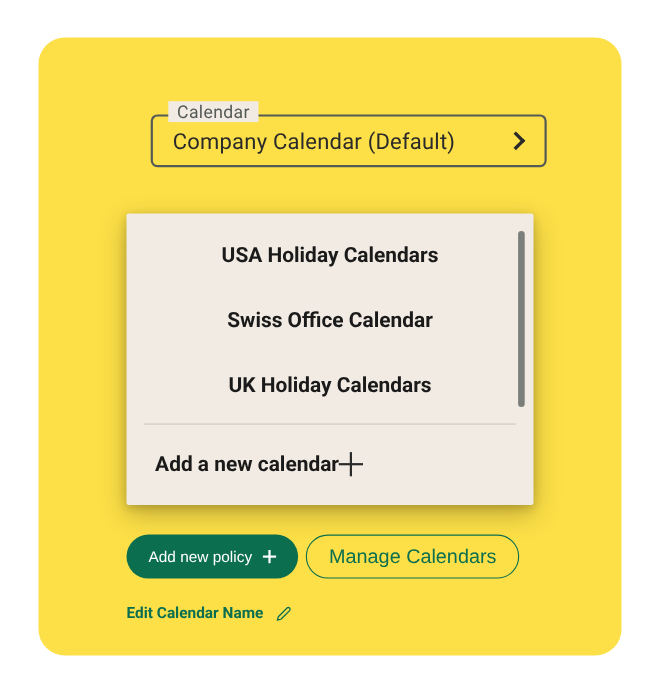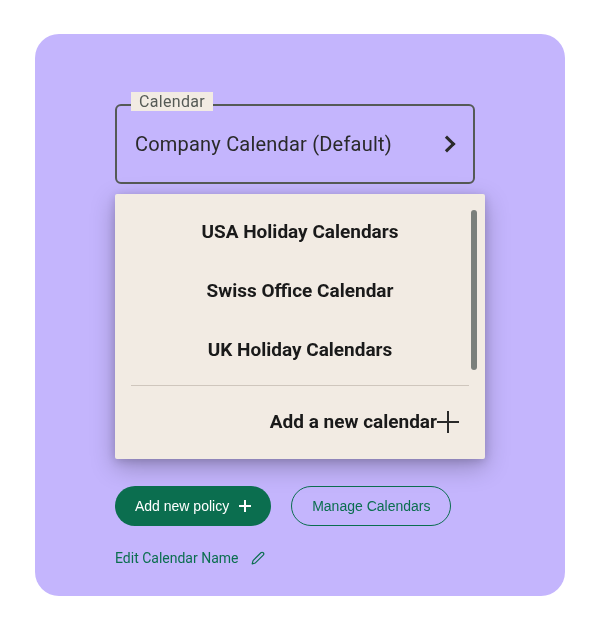--- a/index.html
+++ b/index.html
@@ -8,43 +8,43 @@
       height: 630px;
       background: #fff;
       font-family: -apple-system, BlinkMacSystemFont, "Segoe UI", Roboto, sans-serif;
       display: flex;
       align-items: center;
       justify-content: center;
     }
     .card {
       width: 530px;
       height: 562px;
-      background: #c4b5fd;
+      background: #fde047;
       border-radius: 24px;
       position: relative;
-      padding: 40px 50px;
+      padding: 40px 72px;
     }
     .select-wrap {
       position: relative;
       margin-left: 30px;
       margin-top: 30px;
     }
     .select-label {
       position: absolute;
       top: -12px;
       left: 16px;
       background: #F2EBE3;
       padding: 0 8px;
       font-size: 16px;
       color: #555a56;
       letter-spacing: 0.02em;
     }
     .select-box {
       width: 360px;
-      height: 80px;
+      height: 48px;
       border: 2px solid #555a56;
       border-radius: 6px;
       display: flex;
       align-items: center;
       justify-content: space-between;
       padding: 0 20px 0 18px;
       cursor: pointer;
     }
     .select-value {
       font-size: 20px;
@@ -87,21 +87,21 @@
     }
     .dropdown-divider {
       height: 1px;
       background: #cfc6bd;
       margin: 6px 16px 0 16px;
     }
     .dropdown-add {
       padding: 24px 26px 26px 26px;
       display: flex;
       align-items: center;
-      justify-content: flex-end;
+      justify-content: flex-start;
       cursor: pointer;
     }
     .dropdown-add-label {
       font-size: 19px;
       font-weight: 700;
       color: #1a1a1a;
     }
     .plus-icon {
       width: 22px;
       height: 22px;
@@ -119,21 +119,21 @@
     }
     .plus-icon::after {
       top: 50%; left: 0; height: 2px; width: 100%;
       transform: translateY(-50%);
     }
     .button-row {
       position: absolute;
       left: 80px;
       top: 452px;
       display: flex;
-      gap: 20px;
+      gap: 7px;
       align-items: center;
     }
     .btn-primary {
       background: #0b6e4f;
       color: #fff;
       border: none;
       border-radius: 999px;
       height: 40px;
       padding: 0 20px;
       font-size: 14px;
@@ -156,34 +156,34 @@
     .btn-primary .small-plus::after {
       top: 50%; left: 0; height: 2px; width: 100%; transform: translateY(-50%);
     }
     .btn-outline {
       background: transparent;
       border: 1.5px solid #0b6e4f;
       color: #0b6e4f;
       border-radius: 999px;
       height: 40px;
       padding: 0 20px;
-      font-size: 14px;
+      font-size: 18px;
       font-weight: 500;
       cursor: pointer;
     }
     .edit-link {
       position: absolute;
       left: 80px;
       top: 516px;
       display: flex;
       align-items: center;
       gap: 12px;
       color: #0b6e4f;
       font-size: 14px;
-      font-weight: 400;
+      font-weight: 700;
       cursor: pointer;
     }
     .pencil {
       width: 14px;
       height: 14px;
     }
   </style>
 </head>
 <body>
 

